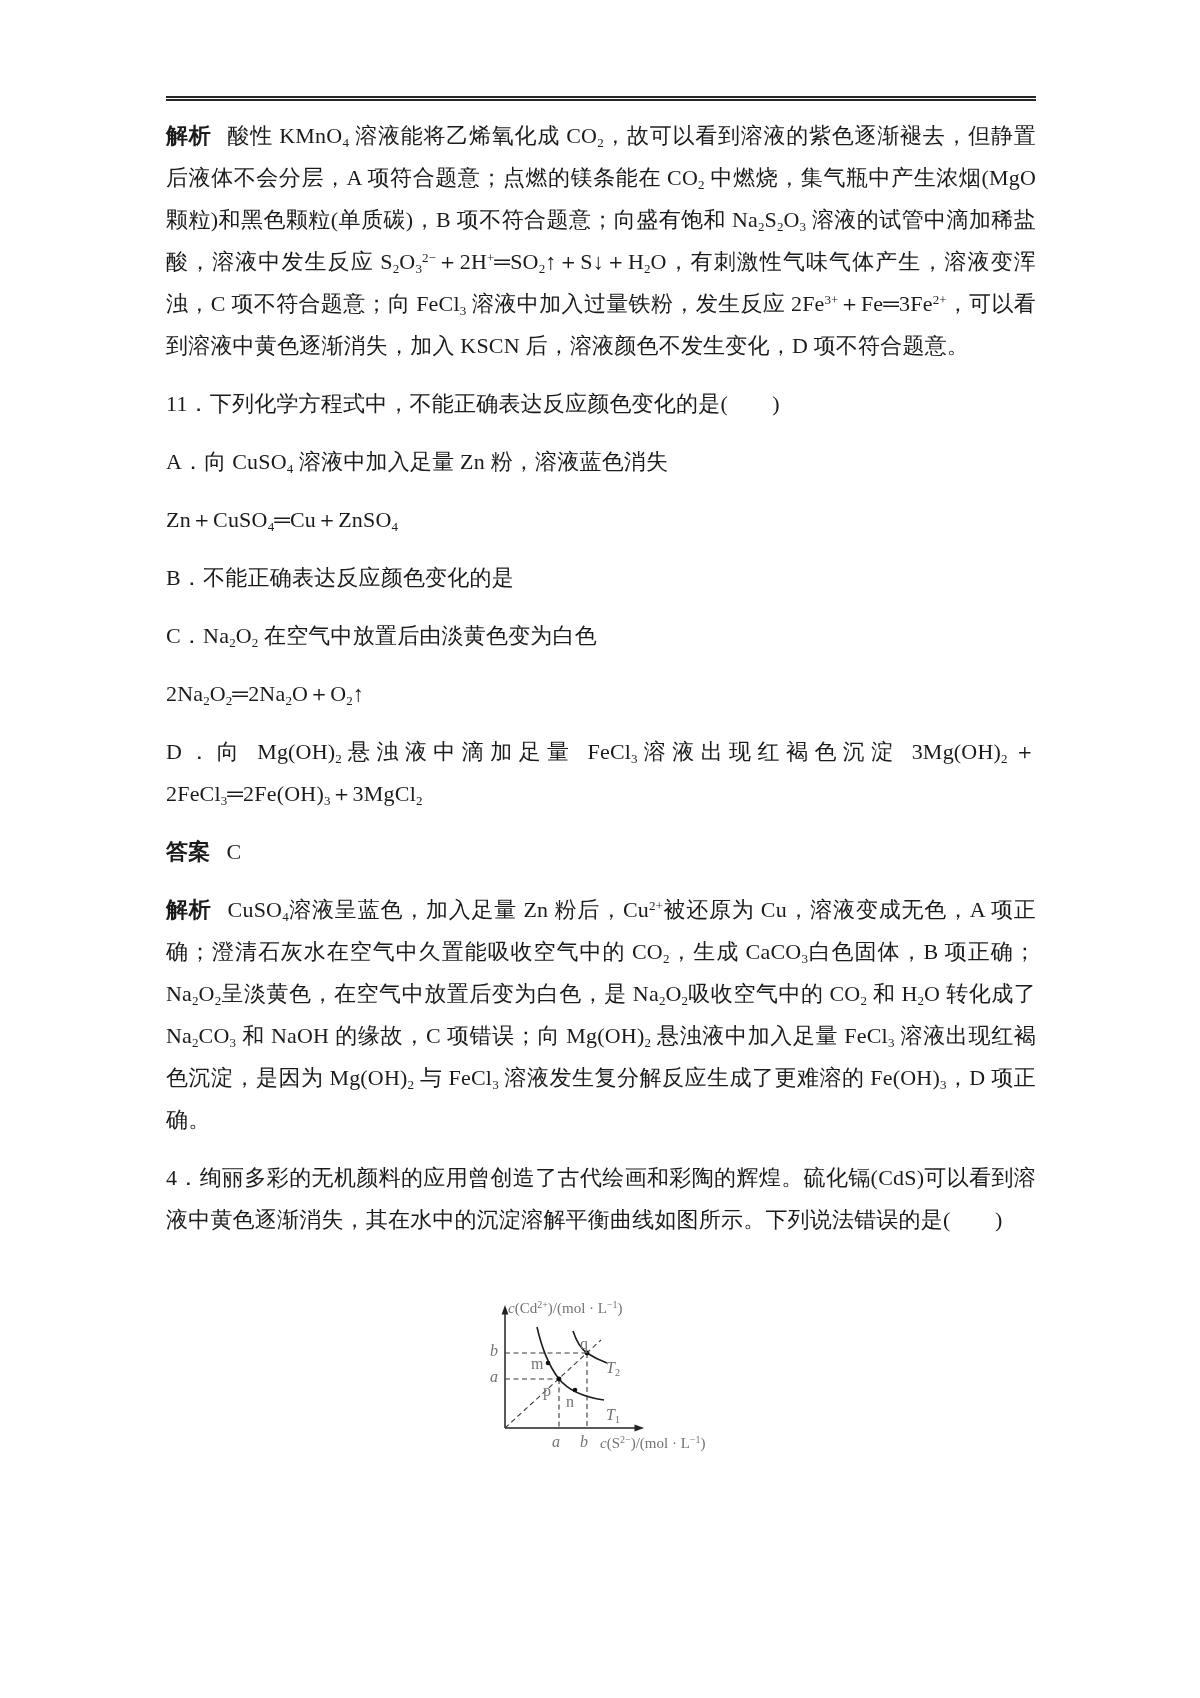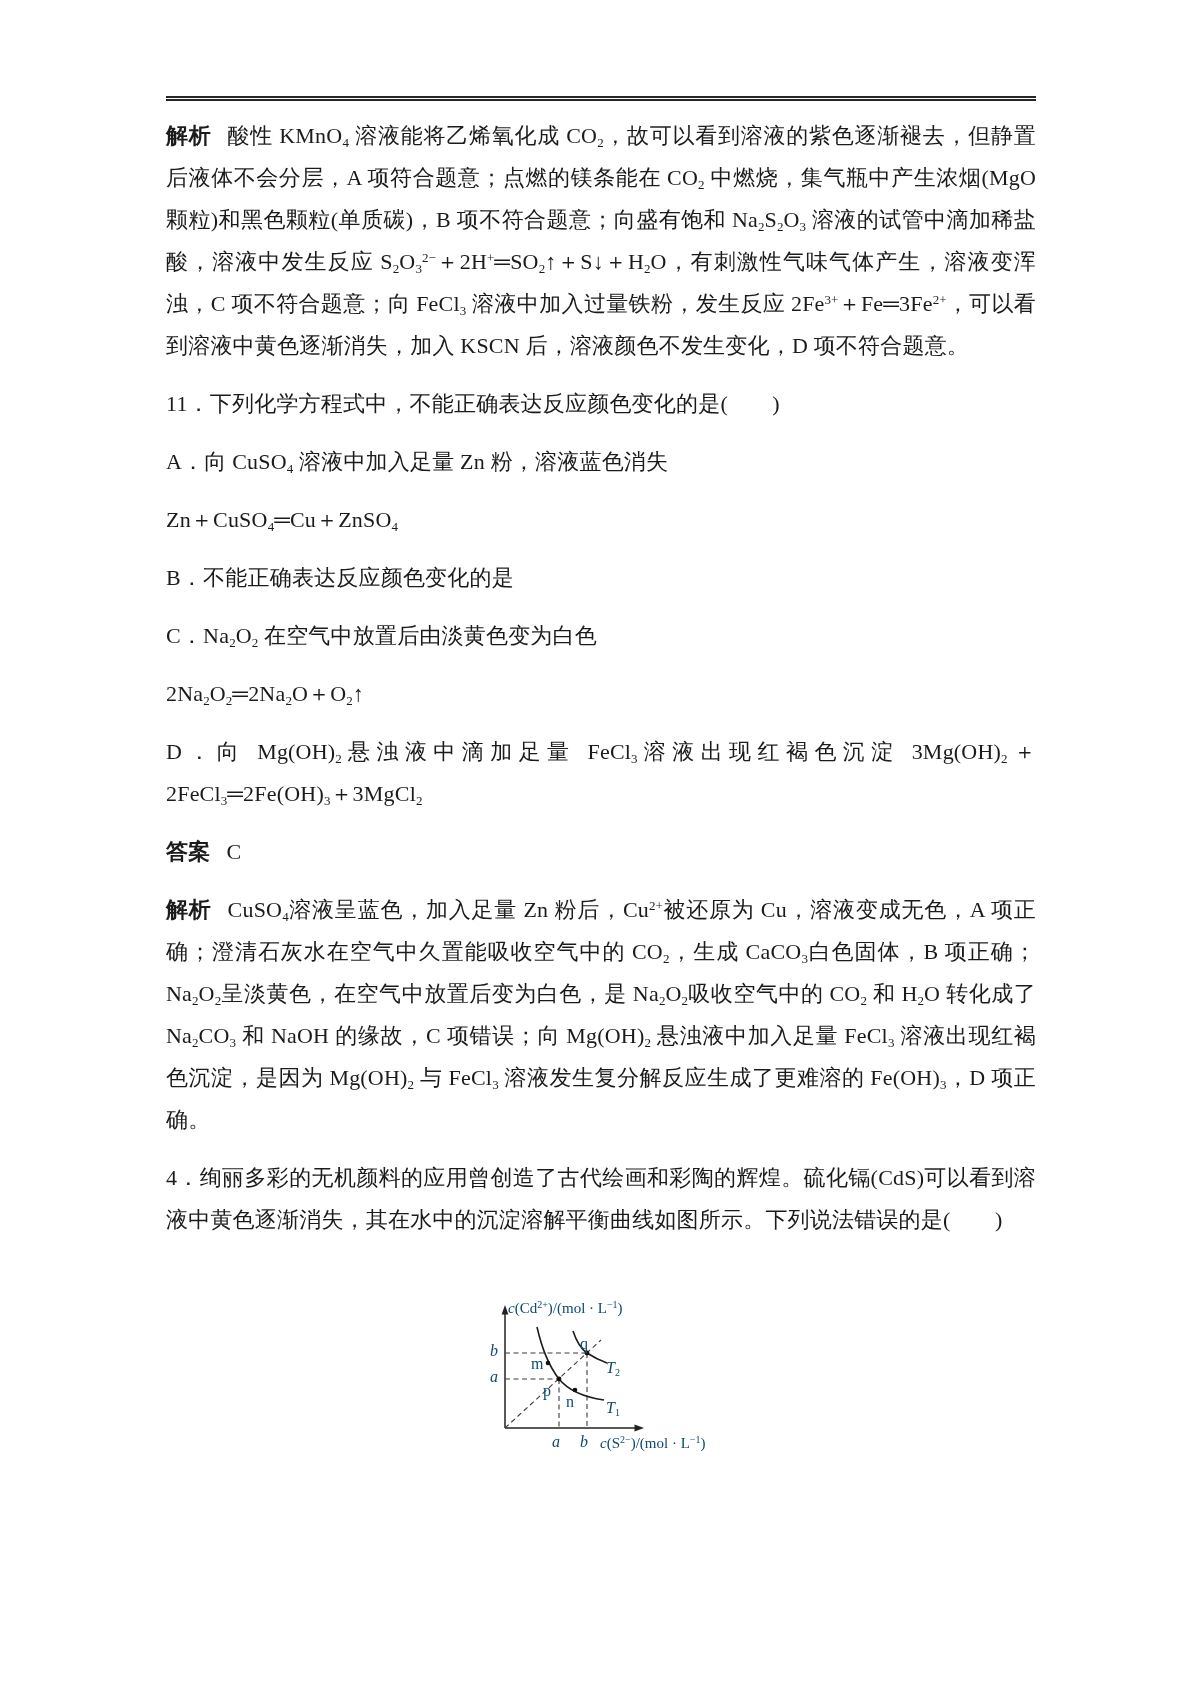--- a/index.html
+++ b/index.html
@@ -26,21 +26,21 @@
   i { font-style:italic; }
 
   
   figure.fig {
     position:relative; width:310px; height:158px;
     margin:64px 0 0 314px;
   }
   figure.fig svg { position:absolute; left:0; top:0; }
   .flabel {
     position:absolute; white-space:nowrap; font-size:15px; line-height:17px;
-    color:#0c4a6e; letter-spacing:0;
+    color:#737373; letter-spacing:0;
   }
   .flabel sub, .flabel sup { font-size:10px; }
   .flabel sub { vertical-align:-3px; }
   .flabel sup { vertical-align:5px; }
   .ftick { font-size:16px; }
   .fpoint { font-size:16px; }
   .last-option { margin-top:24px; }
 </style>
 </head>
 <body>
@@ -92,20 +92,20 @@
       <circle cx="107" cy="48" r="2.4" fill="#111"></circle>
     </svg>
     <div class="flabel" style="left:28px; top:-5px;"><i>c</i>(Cd<sup>2+</sup>)/(mol · L<sup>−1</sup>)</div>
     <div class="flabel ftick" style="left:2px; top:37px; width:16px; text-align:right;"><i>b</i></div>
     <div class="flabel ftick" style="left:2px; top:63px; width:16px; text-align:right;"><i>a</i></div>
     <div class="flabel fpoint" style="left:51px; top:50px;">m</div>
     <div class="flabel fpoint" style="left:63px; top:77px;">p</div>
     <div class="flabel fpoint" style="left:86px; top:88px;">n</div>
     <div class="flabel fpoint" style="left:100px; top:30px;">q</div>
     <div class="flabel fpoint" style="left:126px; top:54px;"><i>T</i><sub>2</sub></div>
-    <div class="flabel fpoint" style="left:126px; top:94px;"><i>T</i><sub>1</sub></div>
+    <div class="flabel fpoint" style="left:126px; top:101px;"><i>T</i><sub>1</sub></div>
     <div class="flabel ftick" style="left:72px; top:128px;"><i>a</i></div>
     <div class="flabel ftick" style="left:100px; top:128px;"><i>b</i></div>
     <div class="flabel" style="left:120px; top:130px;"><i>c</i>(S<sup>2−</sup>)/(mol · L<sup>−1</sup>)</div>
   </figure>
 
 
 </div>
 
 </body></html>

